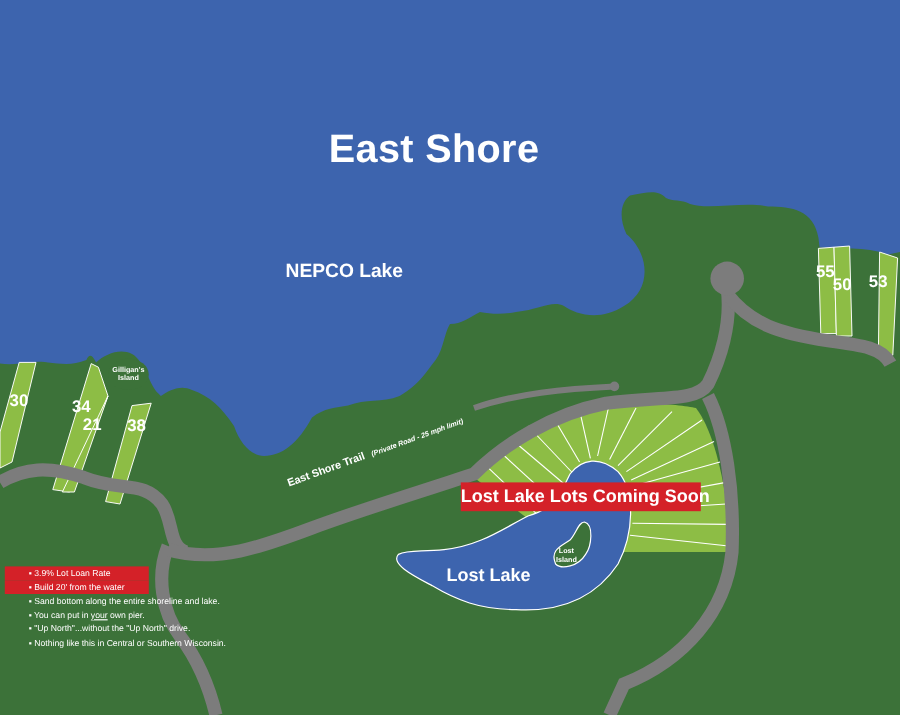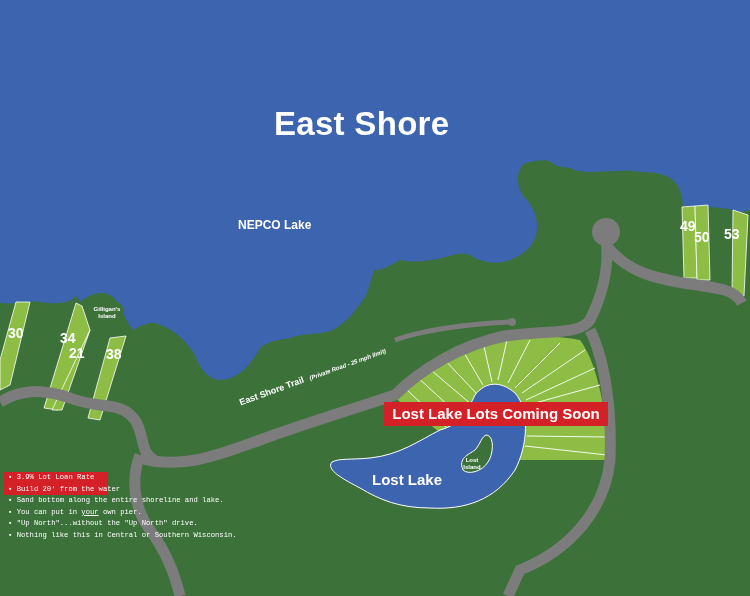--- a/index.html
+++ b/index.html
@@ -1,29 +1,29 @@
 <!DOCTYPE html>
 <html><head>
   <meta charset="utf-8">
   <style>
     html, body { margin: 0; padding: 0; }
     body { width: 750px; height: 596px; overflow: hidden; background: #3c7239; font-family: "Liberation Sans", sans-serif; }
     #map { position: relative; width: 750px; height: 596px; }
     svg.base { position: absolute; left: 0; top: 0; }
     .lbl { position: absolute; color: #fff; font-weight: bold; white-space: nowrap; font-family: "Liberation Sans", sans-serif; }
     .title { left: 274px; top: 105px; font-size: 33px; letter-spacing: 0.3px; }
-    .lake-name { left: 238px; top: 218px; font-size: 12px; }
+    .lake-name { left: 238px; top: 218px; font-size: 16px; }
     .lot-num { font-size: 14px; }
-    .banner { position: absolute; left: 384px; top: 402px; width: 224px; height: 24px; background: #d42128; color: #fff; font-weight: bold; font-size: 15px; line-height: 24px; text-align: center; white-space: nowrap; }
+    .banner { position: absolute; left: 384px; top: 402px; width: 200px; height: 24px; background: #d42128; color: #fff; font-weight: bold; font-size: 15px; line-height: 24px; text-align: center; white-space: nowrap; }
     .lost-lake-name { left: 372px; top: 471px; font-size: 15px; }
     .small-island { font-size: 6px; text-align: center; line-height: 7px; }
     .trail { position: absolute; left: 238px; top: 398px; transform-origin: 0 0; color: #fff; font-weight: bold; font-size: 9px; white-space: nowrap; }
     .trail .sub { font-size: 6px; font-style: italic; margin-left: 6px; }
     .features { position: absolute; left: 4px; top: 472px; width: 210px; }
-    .feat { color: #fff; font-size: 7.2px; line-height: 11.5px; height: 11.5px; padding-left: 4px; white-space: nowrap; font-family: Liberation Mono, monospace; }
+    .feat { color: #fff; font-size: 7.2px; line-height: 11.5px; height: 11.5px; padding-left: 20px; white-space: nowrap; }
     .feat.hl { background: #d42128; width: 100px; }
     .feat .u { text-decoration: underline; }
   </style>
 </head>
 <body>
 
 <div id="map">
   <svg class="base" width="750" height="596" viewBox="0 0 750 596">
 
     <rect x="0" y="0" width="750" height="596" fill="#3c7239"></rect>
@@ -87,21 +87,21 @@
 
   <div class="lbl small-island" style="left:92px;top:306px;width:30px;">
     <div>Gilligan's</div>
     <div>Island</div>
   </div>
 
   <div class="lbl lot-num" style="left:8px;top:325px;">30</div>
   <div class="lbl lot-num" style="left:60px;top:330px;">34</div>
   <div class="lbl lot-num" style="left:69px;top:345px;">21</div>
   <div class="lbl lot-num" style="left:106px;top:346px;">38</div>
-  <div class="lbl lot-num" style="left:680px;top:218px;">49</div>
+  <div class="lbl lot-num" style="left:680px;top:218px;">55</div>
   <div class="lbl lot-num" style="left:694px;top:229px;">50</div>
   <div class="lbl lot-num" style="left:724px;top:226px;text-align:center;">53</div>
 
   <div class="trail" style="transform: rotate(-20deg);">
     <span>East Shore Trail</span><span class="sub">(Private Road - 25 mph limit)</span>
   </div>
 
   <div class="banner">Lost Lake Lots Coming Soon</div>
 
   <div class="lbl lost-lake-name">Lost Lake</div>

